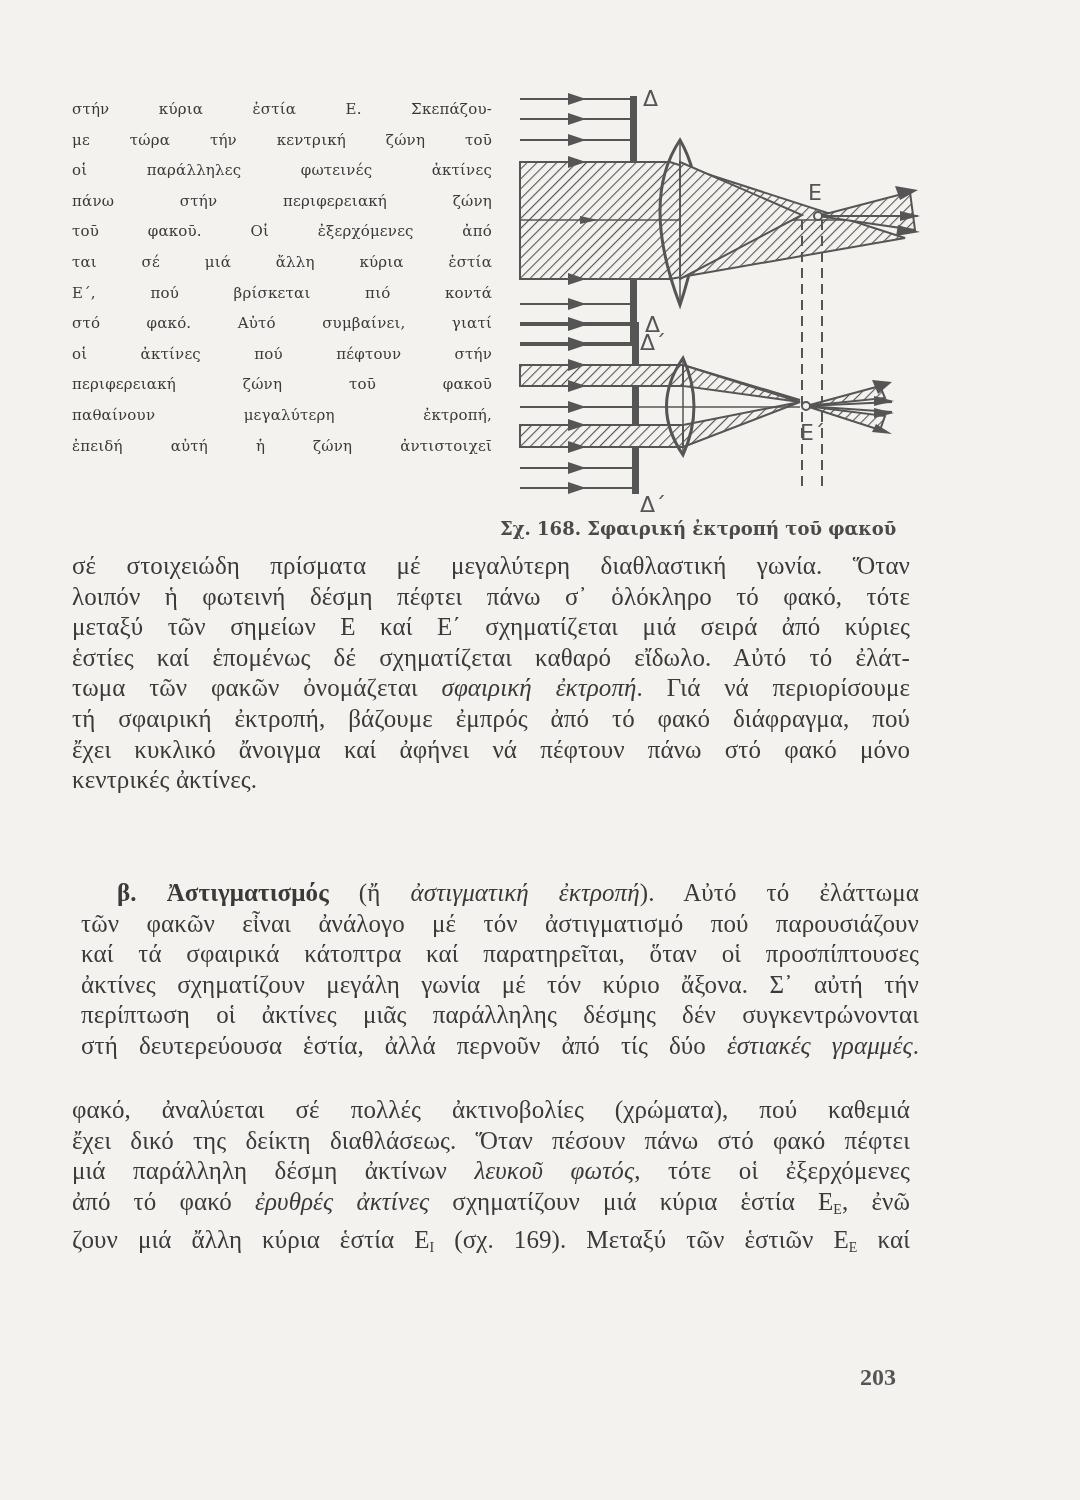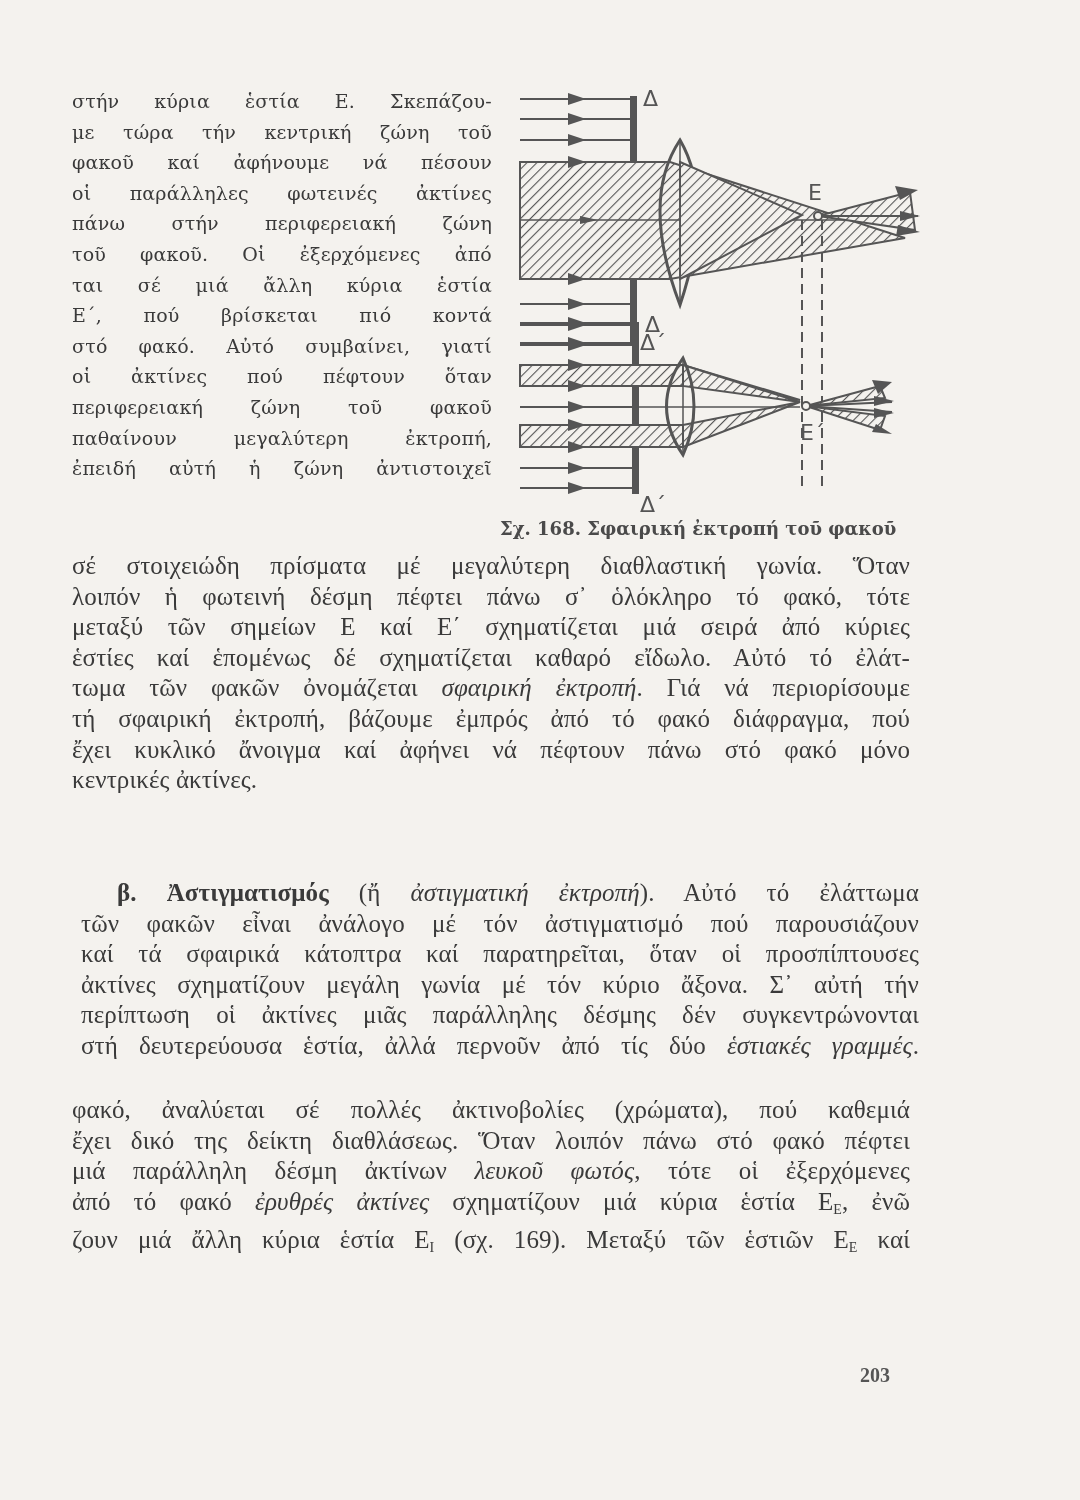--- a/index.html
+++ b/index.html
@@ -4,22 +4,22 @@
 <style>
   html, body { margin: 0; padding: 0; }
   body {
     width: 1080px; height: 1500px; position: relative; overflow: hidden;
     background: #f4f2ee;
     color: #3a3a3a;
     font-family: "DejaVu Serif", "Liberation Serif", serif;
   }
   .page { position: absolute; inset: 0; }
   .col-text {
-    position: absolute; left: 72px; top: 86px; width: 420px;
-    font-size: 19px; line-height: 30.6px; letter-spacing: 0.2px;
+    position: absolute; left: 72px; top: 94px; width: 420px;
+    font-size: 15px; line-height: 30.6px; letter-spacing: 0.2px;
     text-align: justify; text-align-last: justify;
   }
   .col-text .line { display: block; white-space: nowrap; text-align-last: justify; }
   .figure {
     position: absolute; left: 500px; top: 80px; width: 430px; height: 440px;
   }
   .figure svg { width: 430px; height: 440px; display: block; }
   .caption {
     position: absolute; left: 500px; top: 518px; width: 420px;
     font-family: "DejaVu Serif", serif; font-size: 18px; color: #4a4a4a; font-weight: bold;
@@ -32,40 +32,39 @@
   .body-full .line { display: block; white-space: nowrap; text-align: justify; text-align-last: justify; }
   .body-full .line.last { text-align-last: left; }
   .it { font-style: italic; }
   .b { font-weight: bold; }
   .para1 { top: 551px; }
   .para2 { top: 878px; margin-left: 9px; }
   .para3 { top: 1095px; }
   .indent { padding-left: 36px; }
   .pagenum {
     position: absolute; left: 860px; top: 1364px;
-    font-family: "Liberation Serif", serif; font-size: 20px; font-weight: bold; color: #555;
+    font-family: "Liberation Serif", serif; font-size: 24px; font-weight: bold; color: #555;
   }
   sub { font-size: 14px; vertical-align: -4px; }
 </style>
 </head>
 <body>
 
 <div class="page">
 
   <div class="col-text" id="leftcol">
       <span class="line">στήν κύρια ἑστία Ε. Σκεπάζου-</span>
       <span class="line">με τώρα τήν κεντρική ζώνη τοῦ</span>
-      <span class="line">φακοῦ καί ἀφήνουμε νά πέσουν</span>
       <span class="line">οἱ παράλληλες φωτεινές ἀκτίνες</span>
       <span class="line">πάνω στήν περιφερειακή ζώνη</span>
       <span class="line">τοῦ φακοῦ. Οἱ ἐξερχόμενες ἀπό</span>
       <span class="line">ται σέ μιά ἄλλη κύρια ἑστία</span>
       <span class="line">Ε΄, πού βρίσκεται πιό κοντά</span>
       <span class="line">στό φακό. Αὐτό συμβαίνει, γιατί</span>
-      <span class="line">οἱ ἀκτίνες πού πέφτουν ὅταν</span>
+      <span class="line">οἱ ἀκτίνες πού πέφτουν στήν</span>
       <span class="line">περιφερειακή ζώνη τοῦ φακοῦ</span>
       <span class="line">παθαίνουν μεγαλύτερη ἐκτροπή,</span>
       <span class="line">ἐπειδή αὐτή ἡ ζώνη ἀντιστοιχεῖ</span>
     </div>
 
   <div class="figure">
     <svg viewBox="0 0 430 440">
       <defs>
         <pattern id="hatch" patternUnits="userSpaceOnUse" width="7" height="7" patternTransform="rotate(45)">
           <rect width="7" height="7" fill="#f4f2ee"></rect>
@@ -196,20 +195,20 @@
     <span class="line indent"><span class="b">β. Ἀστιγματισμός</span><span> (ἤ </span><span class="it">ἀστιγματική ἐκτροπή</span><span>). Αὐτό τό ἐλάττωμα</span></span>
     <span class="line">τῶν φακῶν εἶναι ἀνάλογο μέ τόν ἀστιγματισμό πού παρουσιάζουν</span>
     <span class="line">καί τά σφαιρικά κάτοπτρα καί παρατηρεῖται, ὅταν οἱ προσπίπτουσες</span>
     <span class="line">ἀκτίνες σχηματίζουν μεγάλη γωνία μέ τόν κύριο ἄξονα. Σ᾽ αὐτή τήν</span>
     <span class="line">περίπτωση οἱ ἀκτίνες μιᾶς παράλληλης δέσμης δέν συγκεντρώνονται</span>
     <span class="line"><span>στή δευτερεύουσα ἑστία, ἀλλά περνοῦν ἀπό τίς δύο </span><span class="it">ἑστιακές γραμμές</span><span>.</span></span>
   </div>
 
   <div class="body-full para3">
     <span class="line">φακό, ἀναλύεται σέ πολλές ἀκτινοβολίες (χρώματα), πού καθεμιά</span>
-    <span class="line">ἔχει δικό της δείκτη διαθλάσεως. Ὅταν λοιπόν πάνω στό φακό πέφτει</span>
+    <span class="line">ἔχει δικό της δείκτη διαθλάσεως. Ὅταν πέσουν πάνω στό φακό πέφτει</span>
     <span class="line"><span>μιά παράλληλη δέσμη ἀκτίνων </span><span class="it">λευκοῦ φωτός</span><span>, τότε οἱ ἐξερχόμενες</span></span>
     <span class="line"><span>ἀπό τό φακό </span><span class="it">ἐρυθρές ἀκτίνες</span><span> σχηματίζουν μιά κύρια ἑστία Ε</span><sub>Ε</sub><span>, ἐνῶ</span></span>
     <span class="line"><span>ζουν μιά ἄλλη κύρια ἑστία Ε</span><sub>Ι</sub><span> (σχ. 169). Μεταξύ τῶν ἑστιῶν Ε</span><sub>Ε</sub><span> καί</span></span>
   </div>
 
   <div class="pagenum">203</div>
 </div>
 
 </body></html>

